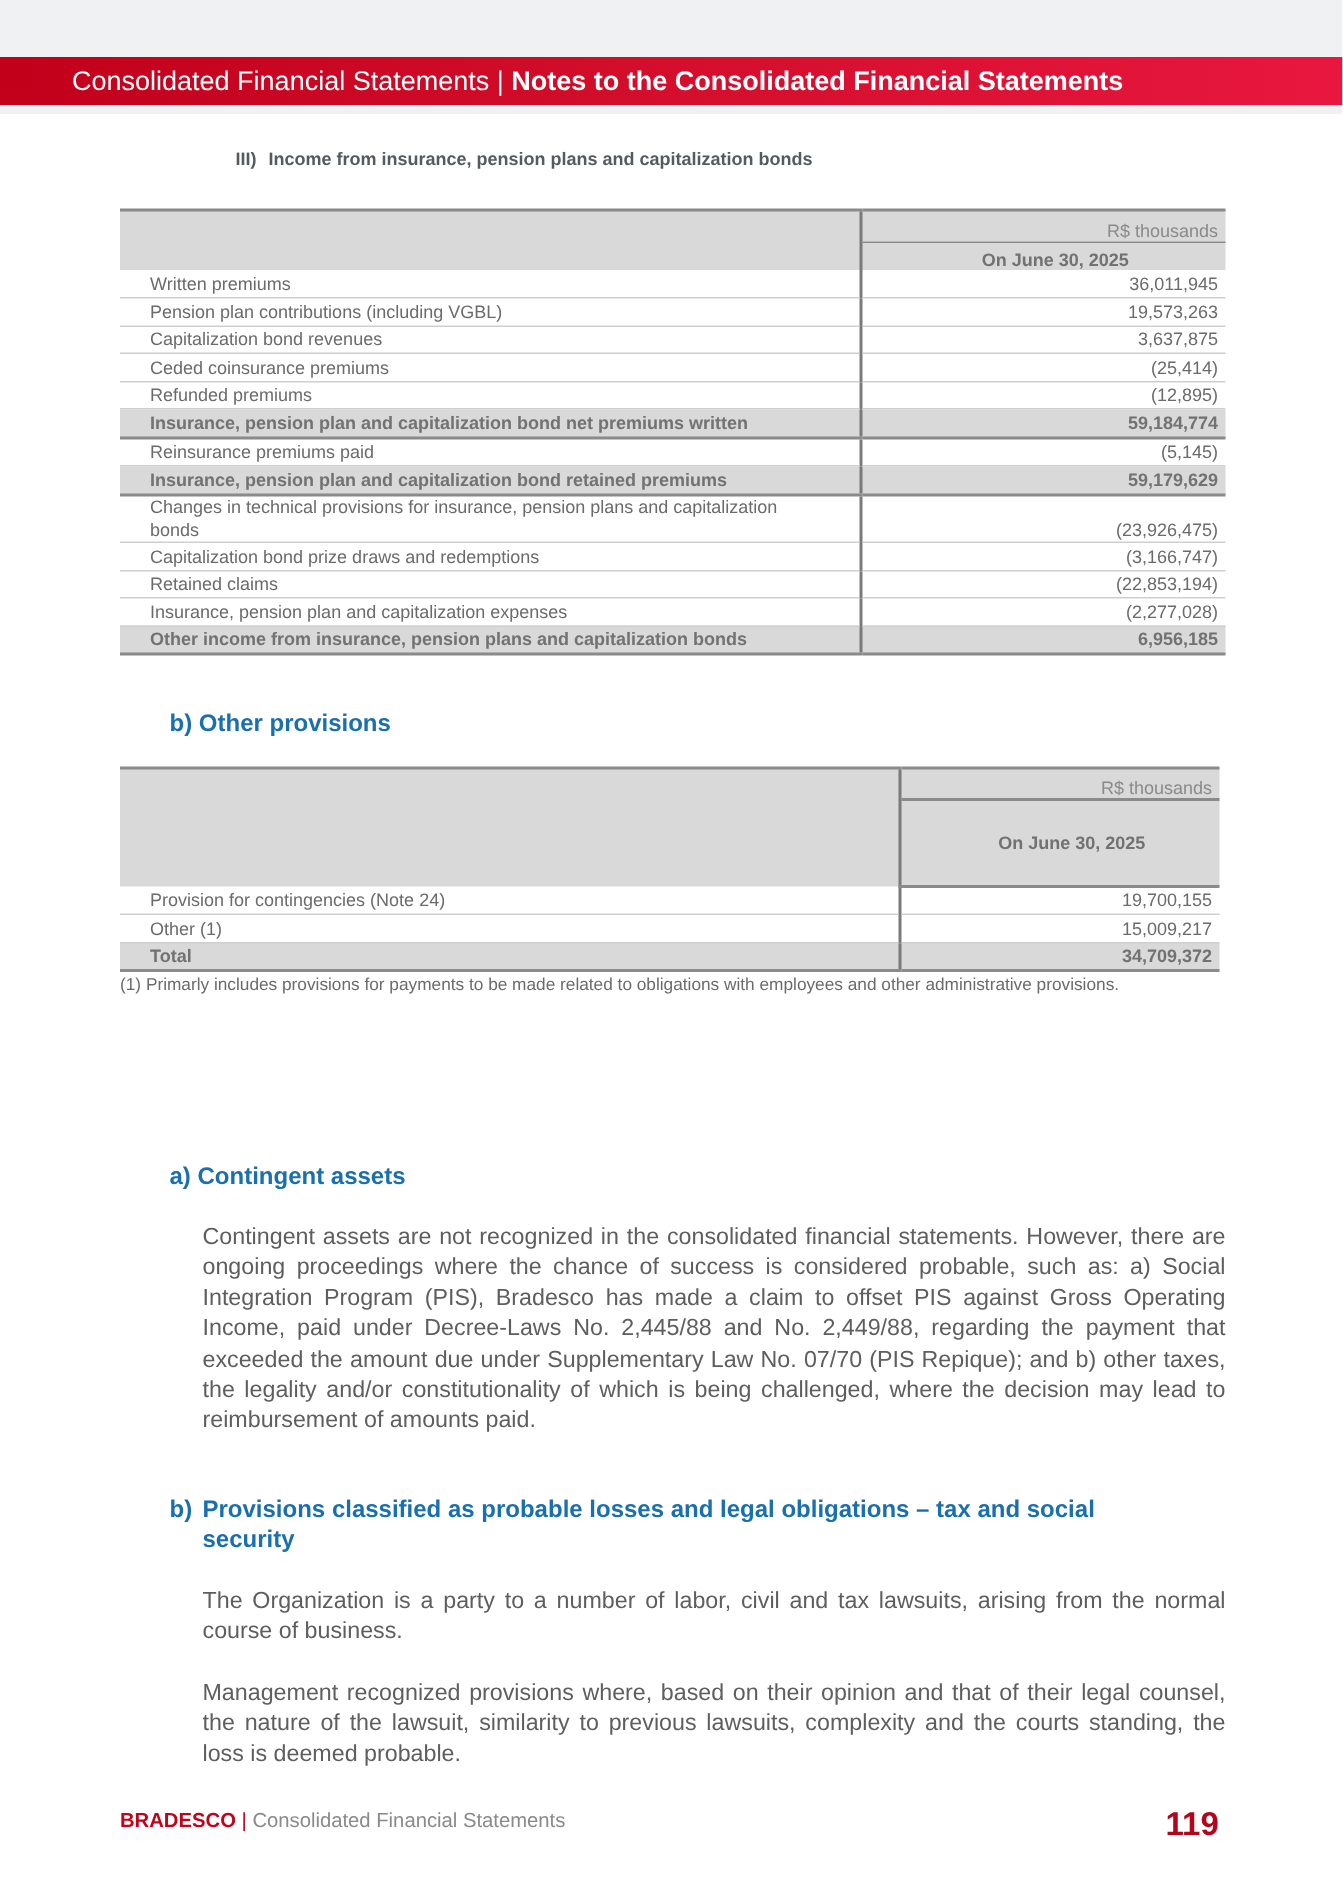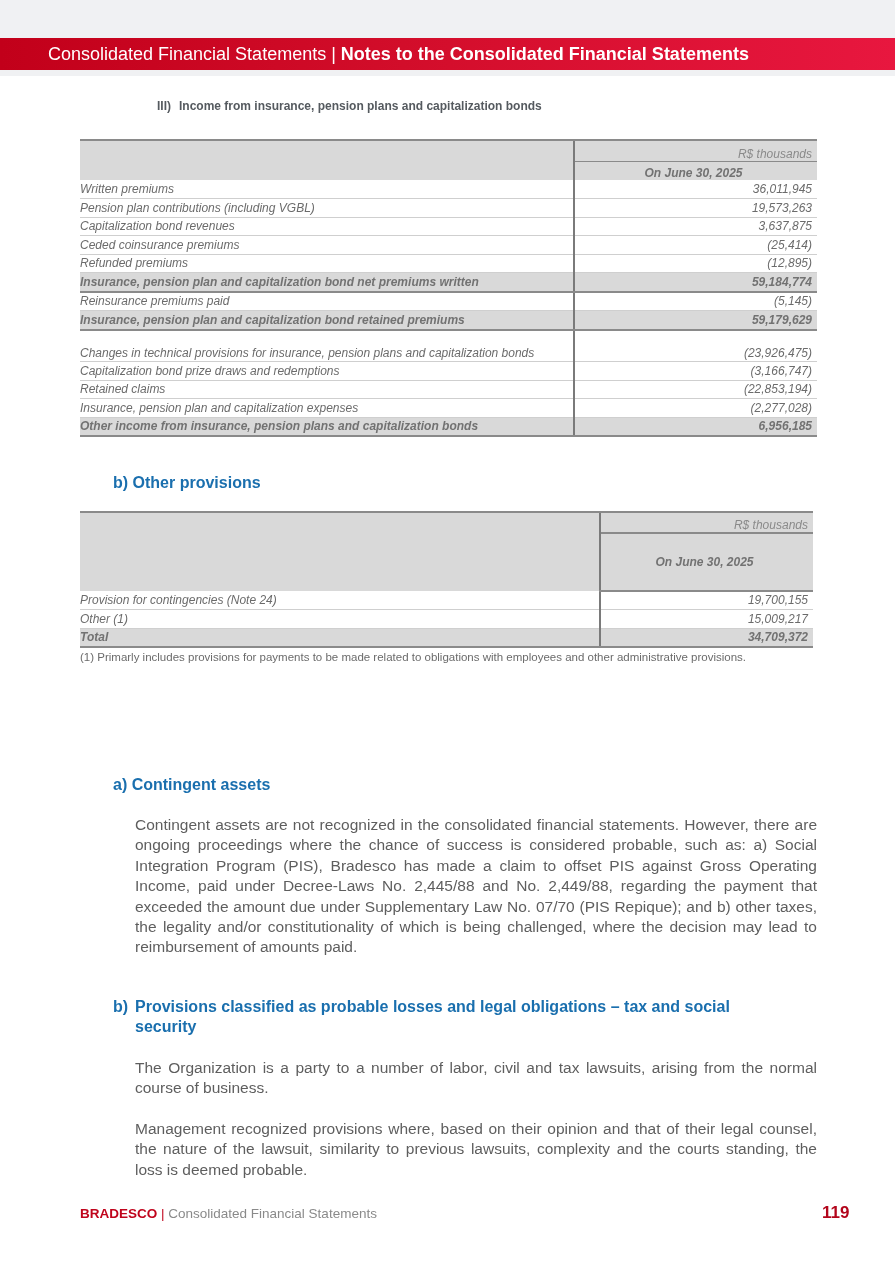--- a/index.html
+++ b/index.html
@@ -19,21 +19,21 @@
     .sec-title {
       position: absolute; left: 157px; top: 99px; font-size: 12px; font-weight: bold;
       color: #555a5f; white-space: nowrap;
     }
     .sec-title .num { margin-right: 8px; }
 
     table.fin {
       position: absolute; border-collapse: collapse; font-size: 12px; color: #6b6b6b;
       table-layout: fixed;
     }
-    table.fin td { padding: 0 0; vertical-align: bottom; font-style: italic; }
+    table.fin td { padding: 0 20px; vertical-align: bottom; }
     table.fin td.lbl { text-align: left; }
     table.fin td.val { text-align: right; border-left: 2px solid #7a7a7a; padding-right: 5px; }
     table.fin tr.row td { border-bottom: 1px solid #cfcfcf; height: 18.6px; line-height: 17px; }
     table.fin tr.row.tall td { height: 32px; line-height: 15px; }
     table.fin tr.tot td { background: #d9d9d9; font-weight: bold; color: #727272; border-bottom: 2px solid #8a8a8a; height: 19px; line-height: 17px; }
     table.fin tr.head td { background: #d9d9d9; }
     table.fin tr.head1 td { border-top: 2px solid #8a8a8a; }
     .unit { color: #8a8a8a; font-size: 12px; }
     .colhead { font-weight: bold; color: #727272; text-align: center !important; }
 
@@ -83,21 +83,21 @@
     .sub-title-wrap .mark { position: absolute; left: 0; top: 0; }
     .sub-title-wrap .txt { display: block; padding-left: 22px; }
 
     #para2 { top: 1058px; }
     #para3 { top: 1119px; }
 
     .footer { position: absolute; left: 80px; top: 1206px; font-size: 13.5px; white-space: nowrap; }
     .footer .brand { color: #c0041c; font-weight: bold; }
     .footer .sep { color: #c0041c; }
     .footer .ft-title { color: #8a8a8a; }
-    .page-num { position: absolute; left: 777px; top: 1203px; font-size: 17px; font-weight: bold; color: #b3061c; margin-left: 45px; }
+    .page-num { position: absolute; left: 777px; top: 1203px; font-size: 22px; font-weight: bold; color: #b3061c; }
   </style>
 </head>
 <body>
 
 <div class="top-gray"></div>
 <div class="banner">
   <span>Consolidated Financial Statements</span><span> | </span><span class="b-bold">Notes to the Consolidated Financial Statements</span>
 </div>
 <div class="under-banner"></div>
 

